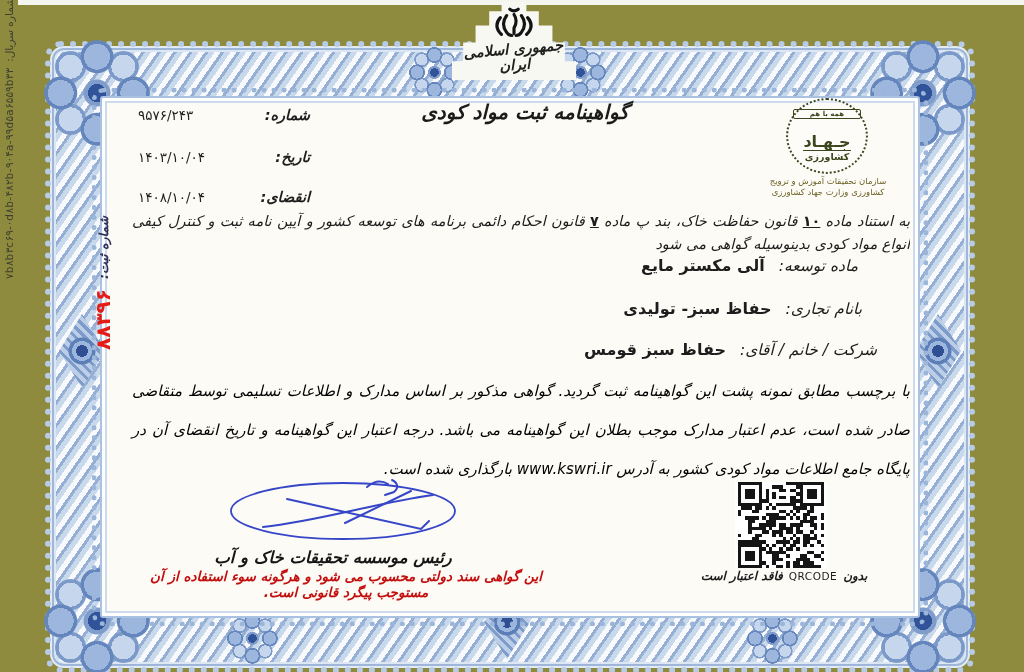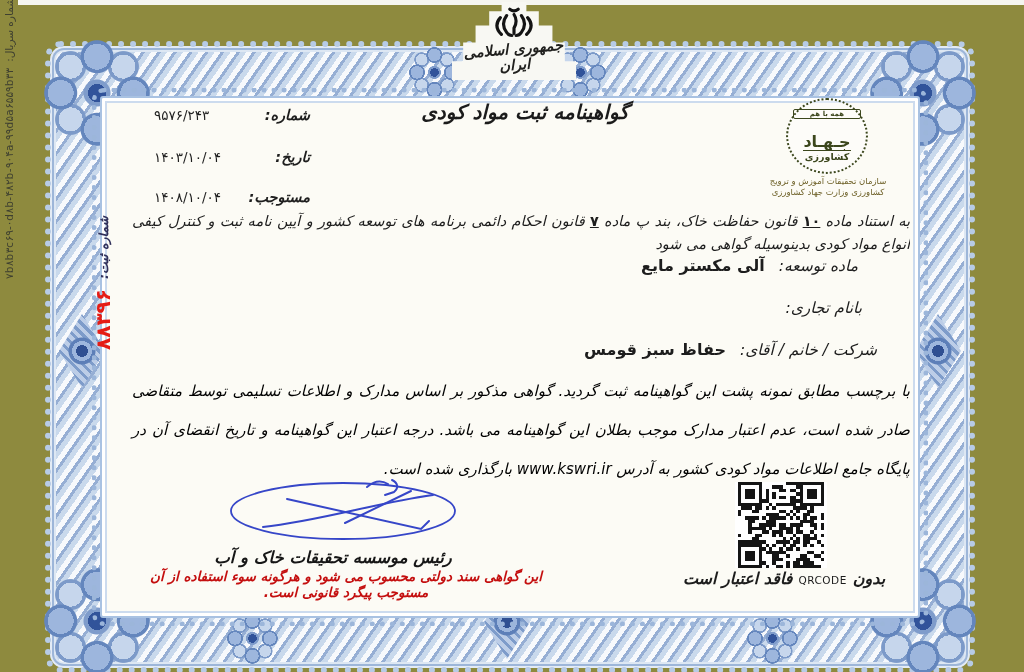--- a/index.html
+++ b/index.html
@@ -74,21 +74,21 @@
   .stamp .nm1{font-size:16px;font-weight:bold;line-height:17px;letter-spacing:2px;border-bottom:1.5px solid #3c471d;}
   .stamp .nm2{font-size:9.5px;font-weight:bold;line-height:12px;}
   .stamp-caption{position:absolute;left:757px;top:176px;width:142px;text-align:center;
     font-size:8.5px;line-height:11px;color:#6e6128;direction:rtl;}
   
   .title{position:absolute;left:420px;top:100px;width:210px;text-align:center;
     font-size:20px;font-weight:bold;font-style:italic;color:#1b1b1b;direction:rtl;}
   .meta-row{position:absolute;left:138px;width:172px;height:22px;direction:rtl;
     display:flex;justify-content:space-between;align-items:center;color:#1e1e1e;}
   .meta-row .lbl{font-size:14.5px;font-weight:600;font-style:italic;}
-  .meta-row .val{font-size:13.5px;margin-left:16px;}
+  .meta-row .val{font-size:13.5px;}
   .m1{top:104px;} .m2{top:146px;} .m3{top:186px;}
   .intro{position:absolute;left:132px;top:210px;width:778px;height:48px;overflow:hidden;
     direction:rtl;text-align:justify;font-size:14.5px;line-height:23px;font-style:italic;color:#1d1d1d;}
   .intro .u{text-decoration:underline;font-weight:bold;font-style:normal;}
   .field{position:absolute;direction:rtl;display:flex;align-items:baseline;gap:14px;color:#1d1d1d;white-space:nowrap;}
   .field .lbl{font-size:15.5px;font-style:italic;}
   .field .val{font-size:16px;font-weight:bold;}
   .f1{right:166px;top:256px;} .f2{right:162px;top:299px;} .f3{right:147px;top:340px;}
   .terms{position:absolute;left:132px;top:372px;width:778px;direction:rtl;text-align:justify;
     font-size:15px;line-height:39px;font-style:italic;color:#000000;}
@@ -98,21 +98,21 @@
   .reg-vertical .num{font-size:20px;font-weight:bold;color:#e51c15;letter-spacing:3px;}
   .signature{position:absolute;left:225px;top:471px;width:238px;height:86px;}
   .sig-title{position:absolute;left:213px;top:528px;width:240px;text-align:center;direction:rtl;
     font-size:16.5px;font-weight:bold;font-style:italic;color:#161616;margin-top:20px;}
   .legal{position:absolute;left:140px;top:568px;width:412px;text-align:center;direction:rtl;
     font-size:13.5px;font-weight:600;font-style:italic;color:#c40f0f;}
   .qr{position:absolute;left:735px;top:482px;width:92px;height:86px;background:#fff;}
   .qr svg{width:100%;height:100%;shape-rendering:crispEdges;}
   .qr-caption{position:absolute;left:694px;top:569px;width:180px;direction:rtl;
     display:flex;justify-content:center;align-items:baseline;gap:6px;color:#1c1c1c;white-space:nowrap;}
-  .qr-caption .fa{font-size:16px;font-style:italic;font-weight:600;}
+  .qr-caption .fa{font-size:12px;font-style:italic;font-weight:600;}
   .qr-caption .en{font-size:10.5px;direction:ltr;letter-spacing:.5px;}
 </style>
 </head>
 <body>
 
 <div class="top-strip"></div>
 
 <div class="edge-serial">
   <span>شماره سریال:</span>
   <span class="uuid">۷b۸b۳c۶۹-۰d۸b-۴۸۲b-۹۰۴a-۹۹d۵a۶۵۵۹b۳۳</span>
@@ -161,34 +161,35 @@
 
 <div class="meta-row m1">
   <span class="lbl">شماره:</span>
   <span class="val">۹۵۷۶/۲۴۳</span>
 </div>
 <div class="meta-row m2">
   <span class="lbl">تاریخ:</span>
   <span class="val">۱۴۰۳/۱۰/۰۴</span>
 </div>
 <div class="meta-row m3">
-  <span class="lbl">مستوجب:</span>
+  <span class="lbl">انقضای:</span>
   <span class="val">۱۴۰۸/۱۰/۰۴</span>
 </div>
 
 <div class="intro">
   <span>به استناد ماده </span><span class="u">۱۰</span><span> قانون حفاظت خاک، بند پ ماده </span><span class="u">۷</span><span> قانون احکام دائمی برنامه های توسعه کشور و آیین نامه ثبت و کنترل کیفی انواع مواد کودی بدینوسیله گواهی می شود</span>
 </div>
 
 <div class="field f1">
   <span class="lbl">ماده توسعه:</span>
   <span class="val">آلی مکستر مایع</span>
 </div>
 <div class="field f2">
   <span class="lbl">بانام تجاری:</span>
+  <span class="val">حفاظ سبز- تولیدی</span>
 </div>
 <div class="field f3">
   <span class="lbl">شرکت / خانم / آقای:</span>
   <span class="val">حفاظ سبز قومس</span>
 </div>
 
 <div class="terms">با برچسب مطابق نمونه پشت این گواهینامه ثبت گردید. گواهی مذکور بر اساس مدارک و اطلاعات تسلیمی توسط متقاضی صادر شده است، عدم اعتبار مدارک موجب بطلان این گواهینامه می باشد. درجه اعتبار این گواهینامه و تاریخ انقضای آن در پایگاه جامع اطلاعات مواد کودی کشور به آدرس www.kswri.ir بارگذاری شده است.</div>
 
 <div class="reg-vertical">
   <span class="lbl">شماره ثبت:</span>

